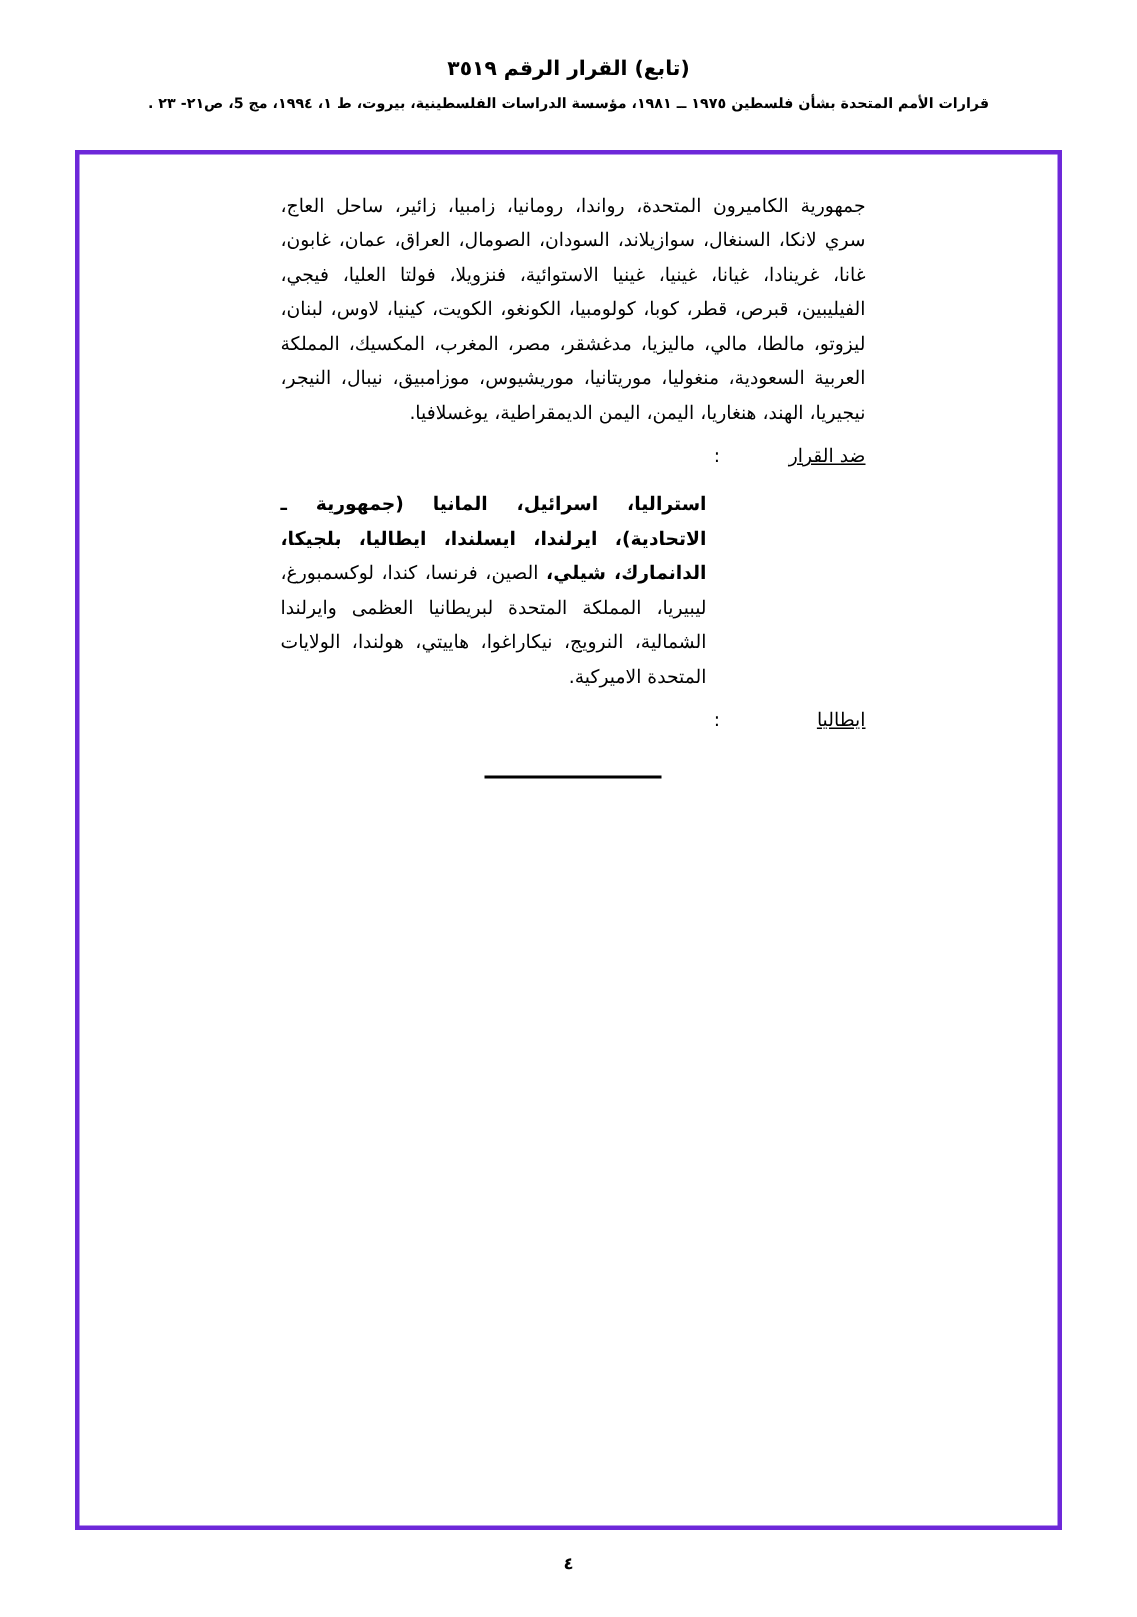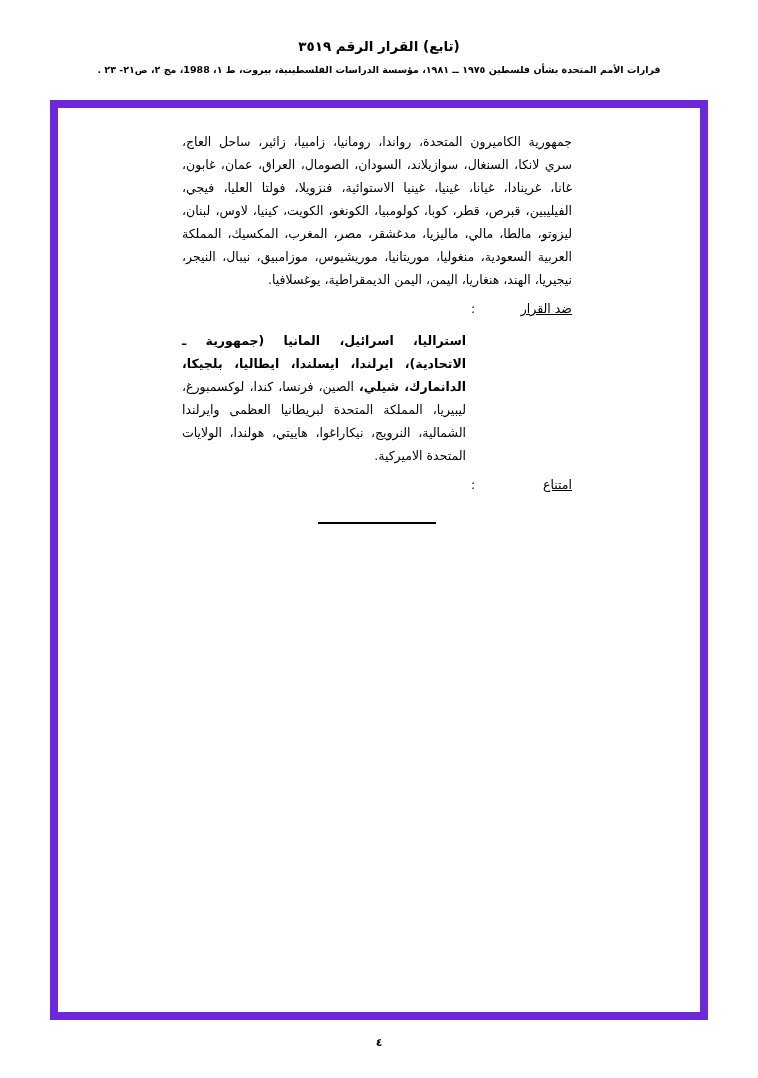--- a/index.html
+++ b/index.html
@@ -37,21 +37,21 @@
     margin-top: 10px;
     direction: rtl;
     white-space: nowrap;
   }
   .frame {
     position: absolute;
     left: 50px;
     top: 100px;
     width: 658px;
     height: 920px;
-    border: 8px solid #6d28d9;
+    border: 3px solid #6d28d9;
     box-sizing: border-box;
     background: #ffffff;
   }
   .content {
     position: absolute;
     right: 128px;
     top: 22px;
     width: 390px;
     direction: rtl;
     text-align: justify;
@@ -115,42 +115,42 @@
   }
   .bold { font-weight: bold; }
 </style>
 </head>
 <body>
 
 <div class="page">
 
   <div class="header">
     <div class="doc-title">(تابع) القرار الرقم ٣٥١٩</div>
-    <div class="doc-subtitle">قرارات الأمم المتحدة بشأن فلسطين ١٩٧٥ ــ ١٩٨١، مؤسسة الدراسات الفلسطينية، بيروت، ط ١، 1988، مج ٢، ص٢١- ٢٣ .</div>
+    <div class="doc-subtitle">قرارات الأمم المتحدة بشأن فلسطين ١٩٧٥ ــ ١٩٨١، مؤسسة الدراسات الفلسطينية، بيروت، ط ١، ١٩٩٤، مج 5، ص٢١- ٢٣ .</div>
   </div>
 
   <div class="frame">
     <div class="content">
 
       <p class="para">جمهورية الكاميرون المتحدة، رواندا، رومانيا، زامبيا، زائير، ساحل العاج، سري لانكا، السنغال، سوازيلاند، السودان، الصومال، العراق، عمان، غابون، غانا، غرينادا، غيانا، غينيا، غينيا الاستوائية، فنزويلا، فولتا العليا، فيجي، الفيليبين، قبرص، قطر، كوبا، كولومبيا، الكونغو، الكويت، كينيا، لاوس، لبنان، ليزوتو، مالطا، مالي، ماليزيا، مدغشقر، مصر، المغرب، المكسيك، المملكة العربية السعودية، منغوليا، موريتانيا، موريشيوس، موزامبيق، نيبال، النيجر، نيجيريا، الهند، هنغاريا، اليمن، اليمن الديمقراطية، يوغسلافيا.</p>
 
       <div class="voteblock">
         <div class="vote-label">
           <span class="lbl" style="width: 100%; display: inline-block;">ضد القرار</span>
         </div>
         <div class="vote-colon">:</div>
         <div class="vote-body">
           <span class="bold">استراليا، اسرائيل، المانيا (جمهورية ـ الاتحادية)، ايرلندا، ايسلندا، ايطاليا، بلجيكا، الدانمارك، شيلي،</span>
           <span>الصين، فرنسا، كندا، لوكسمبورغ، ليبيريا، المملكة المتحدة لبريطانيا العظمى وايرلندا الشمالية، النرويج، نيكاراغوا، هاييتي، هولندا، الولايات المتحدة الاميركية.</span>
         </div>
       </div>
 
       <div class="voteblock">
         <div class="vote-label">
-          <span class="lbl" style="width: 100%; display: inline-block;">امتناع</span>
+          <span class="lbl" style="width: 100%; display: inline-block;">ايطاليا</span>
         </div>
         <div class="vote-colon">:</div>
       </div>
 
       <div class="rule"></div>
     </div>
   </div>
 
   <div class="pagenum">٤</div>
 </div>

